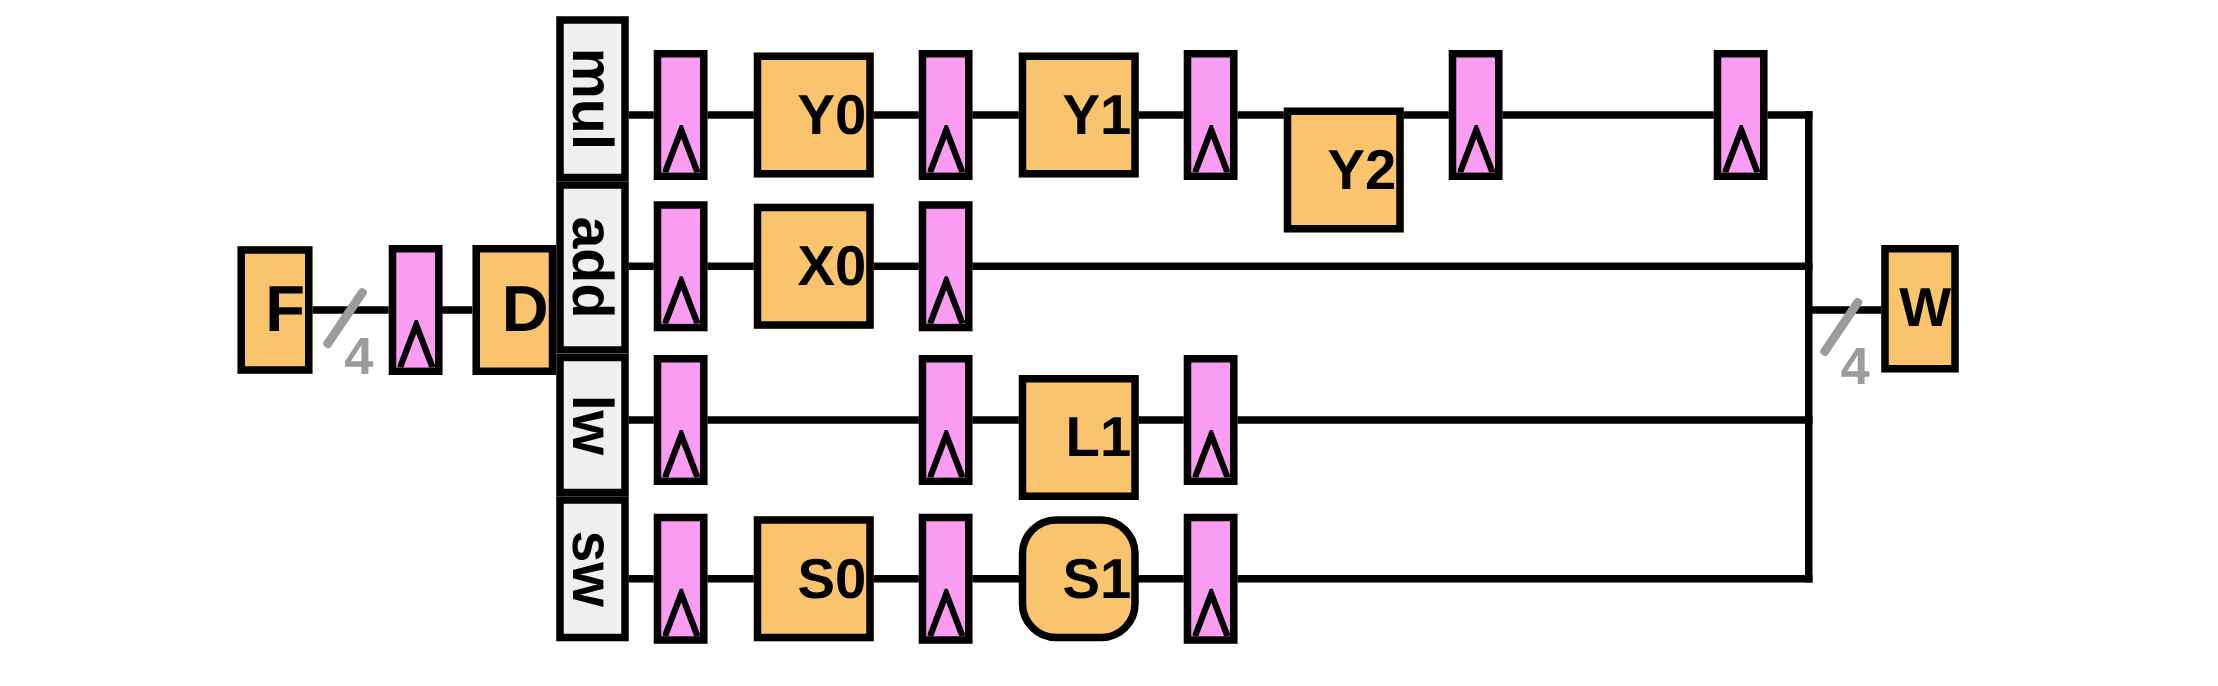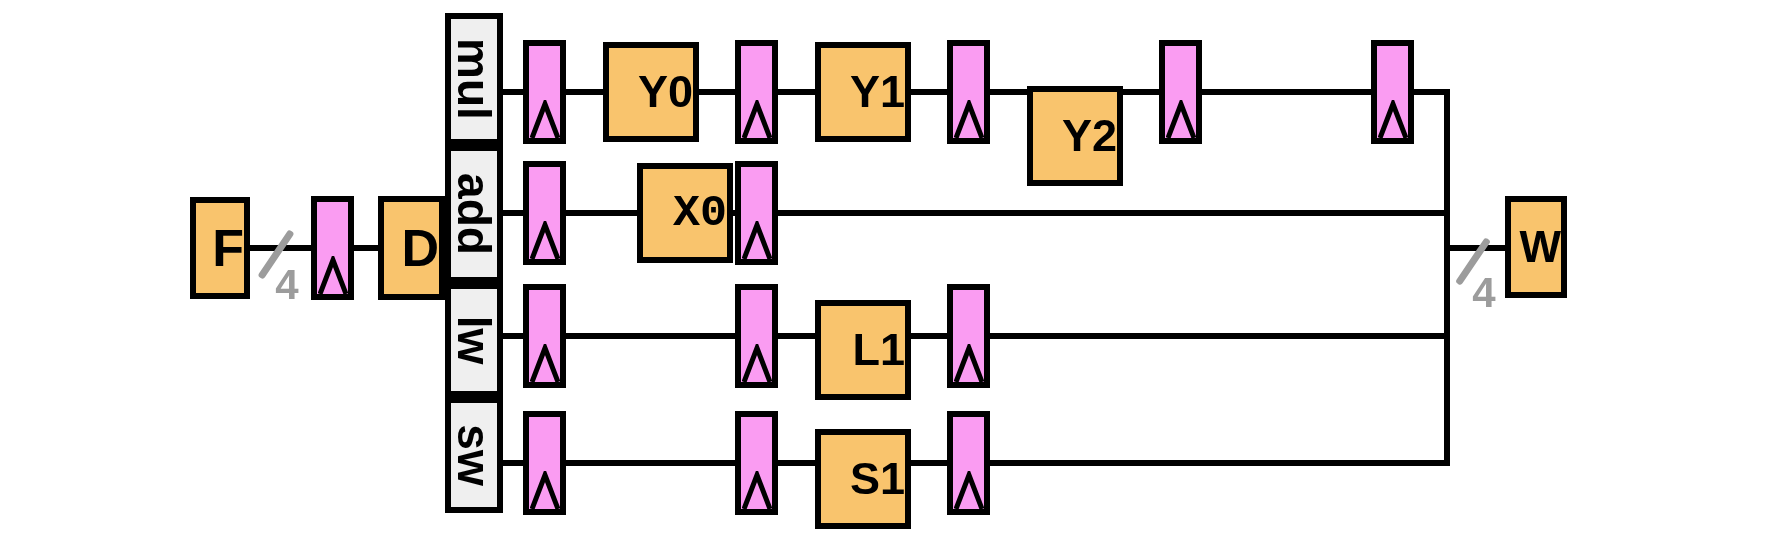--- a/index.html
+++ b/index.html
@@ -117,21 +117,21 @@
       <svg width="30" height="38" viewBox="0 0 30 38">
         <polyline points="2,38 15,4 28,38" fill="var(--reg-fill)" stroke="#000" stroke-width="5" stroke-linejoin="miter"></polyline>
       </svg>
     </div>
     <div class="wire h" style="left: 503px; top: 210px; width: 947px;"></div>
     <div class="reg" style="left: 523px; top: 161px;">
       <svg width="30" height="38" viewBox="0 0 30 38">
         <polyline points="2,38 15,4 28,38" fill="var(--reg-fill)" stroke="#000" stroke-width="5" stroke-linejoin="miter"></polyline>
       </svg>
     </div>
-    <div class="box unit" style="left: 637px; top: 163px; font-family: Liberation Mono, monospace;">
+    <div class="box unit" style="left: 603px; top: 163px;">
       <span>X0</span>
     </div>
     <div class="reg" style="left: 735px; top: 161px;">
       <svg width="30" height="38" viewBox="0 0 30 38">
         <polyline points="2,38 15,4 28,38" fill="var(--reg-fill)" stroke="#000" stroke-width="5" stroke-linejoin="miter"></polyline>
       </svg>
     </div>
     <div class="wire h" style="left: 503px; top: 333px; width: 947px;"></div>
     <div class="reg" style="left: 523px; top: 284px;">
       <svg width="30" height="38" viewBox="0 0 30 38">
@@ -150,26 +150,29 @@
       <svg width="30" height="38" viewBox="0 0 30 38">
         <polyline points="2,38 15,4 28,38" fill="var(--reg-fill)" stroke="#000" stroke-width="5" stroke-linejoin="miter"></polyline>
       </svg>
     </div>
     <div class="wire h" style="left: 503px; top: 460px; width: 947px;"></div>
     <div class="reg" style="left: 523px; top: 411px;">
       <svg width="30" height="38" viewBox="0 0 30 38">
         <polyline points="2,38 15,4 28,38" fill="var(--reg-fill)" stroke="#000" stroke-width="5" stroke-linejoin="miter"></polyline>
       </svg>
     </div>
+    <div class="box unit" style="left: 603px; top: 413px;">
+      <span>S0</span>
+    </div>
     <div class="reg" style="left: 735px; top: 411px;">
       <svg width="30" height="38" viewBox="0 0 30 38">
         <polyline points="2,38 15,4 28,38" fill="var(--reg-fill)" stroke="#000" stroke-width="5" stroke-linejoin="miter"></polyline>
       </svg>
     </div>
-    <div class="box unit" style="left: 815px; top: 429px;">
+    <div class="box unit" style="left: 815px; top: 413px; border-radius: 30px;">
       <span>S1</span>
     </div>
     <div class="reg" style="left: 947px; top: 411px;">
       <svg width="30" height="38" viewBox="0 0 30 38">
         <polyline points="2,38 15,4 28,38" fill="var(--reg-fill)" stroke="#000" stroke-width="5" stroke-linejoin="miter"></polyline>
       </svg>
     </div>
   </div>
 
 </body></html>

